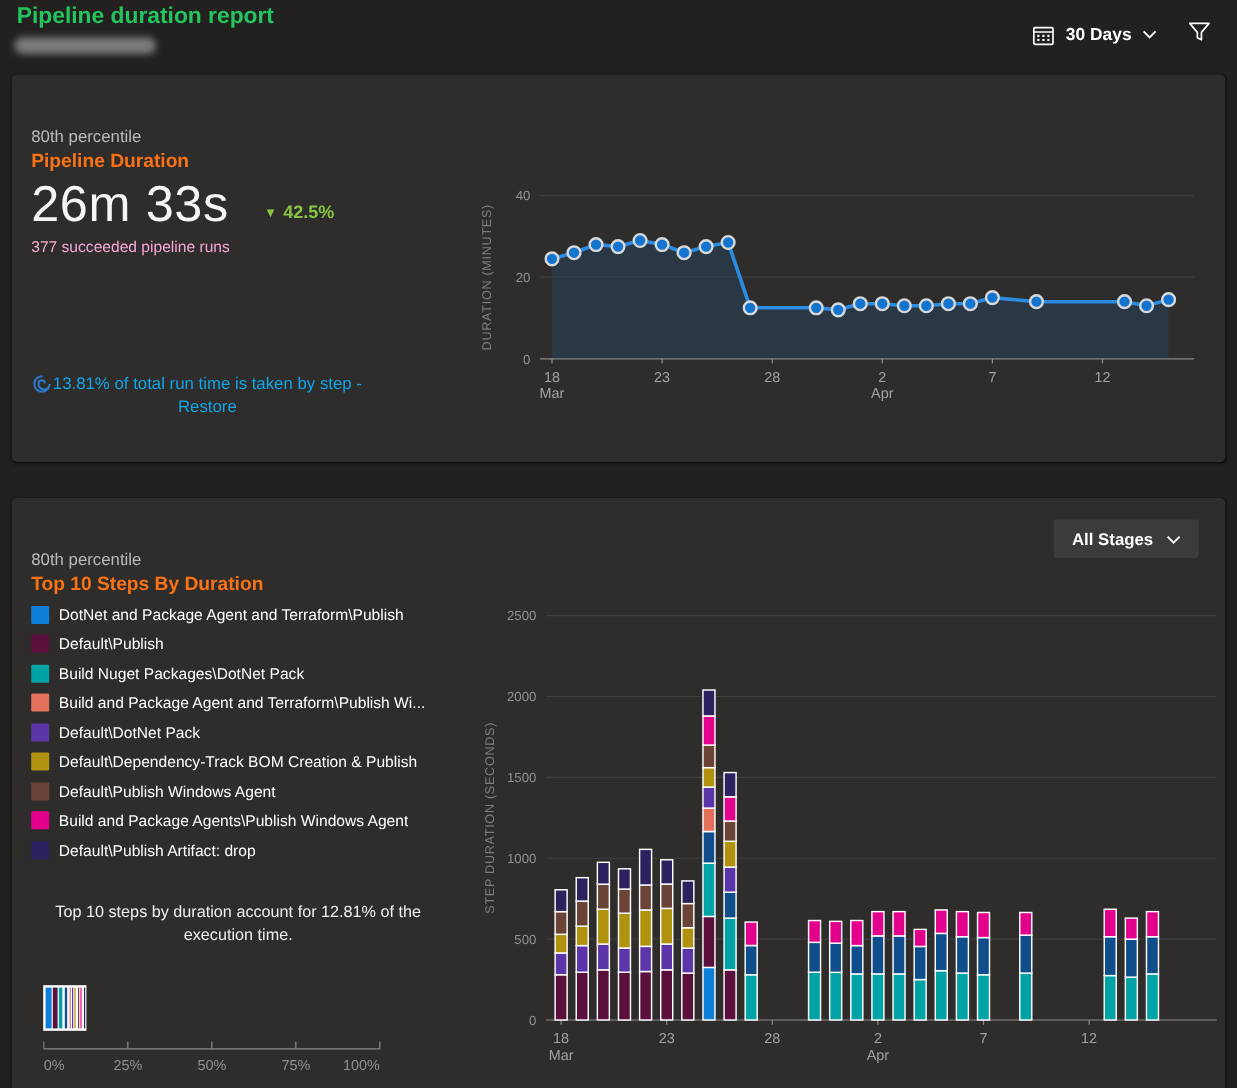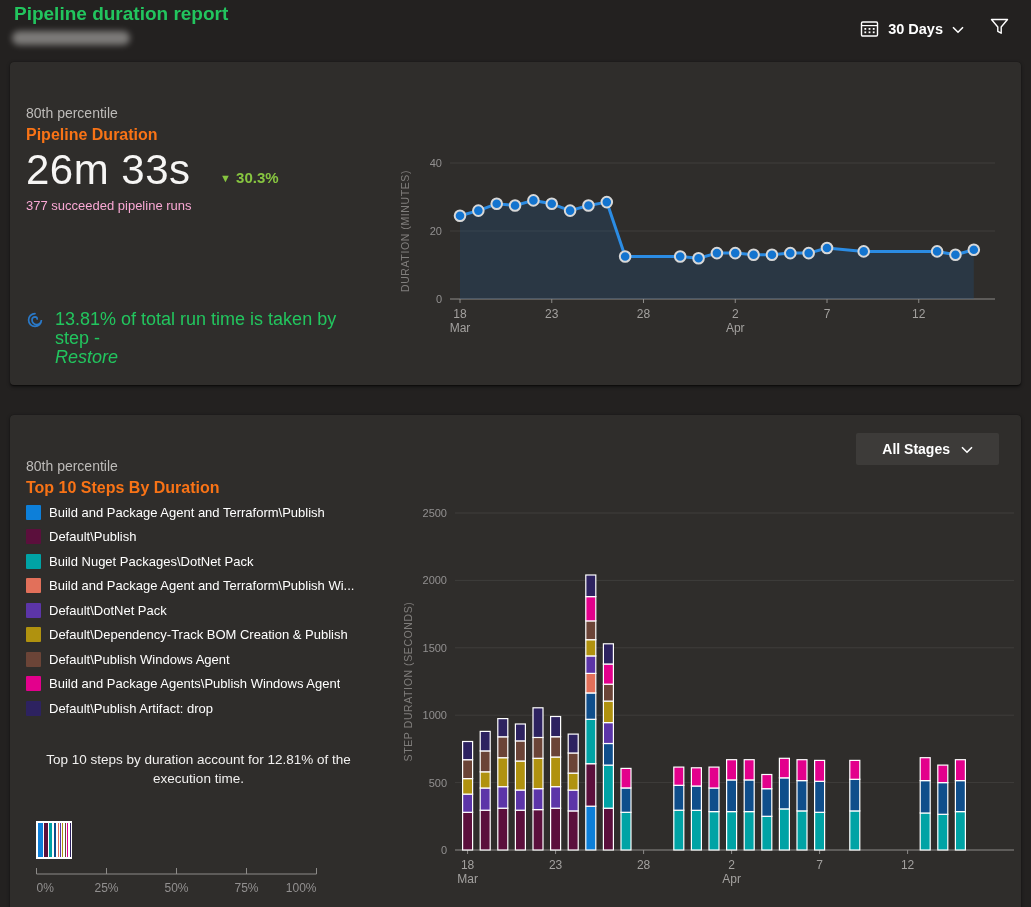--- a/index.html
+++ b/index.html
@@ -22,26 +22,26 @@
   .icon-button{cursor:pointer;display:flex;align-items:center;}
 
   .card-title{position:absolute;left:16px;top:16px;font-size:16px;font-weight:600;color:#f97316;margin-top:48px;}
   .card-sub{position:absolute;left:16px;top:43px;font-size:14px;color:#bdbbb9;}
 
   .big-metric{position:absolute;left:16px;top:84px;font-size:42px;font-weight:400;color:#f6f5f4;letter-spacing:.5px;}
   .delta{position:absolute;left:210px;top:107px;font-size:15px;font-weight:700;color:#87c540;}
   .delta .tri{font-size:11px;vertical-align:1px;margin-right:1px;}
   .runs-caption{position:absolute;left:16px;top:136px;font-size:13px;color:#f9a8d4;}
 
-  .insight{position:absolute;left:16px;top:248px;width:340px;display:flex;gap:11px;
-           font-size:18px;line-height:19px;color:#22c55e;}
-  .insight .step-name{font-style:italic;display:block;}
+  .insight{position:absolute;left:16px;top:248px;width:340px;display:flex;
+           font-size:14px;line-height:19px;color:#0ea5e9;}
+  .insight .step-name{display:block;text-align:center;}
 
   .stages-button{position:absolute;top:18px;right:22px;background:#3d3b39;border-radius:2px;
-    padding:8px 26px;display:flex;align-items:flex-start;gap:11px;color:#ffffff;
+    padding:8px 15px;display:flex;align-items:flex-start;gap:11px;color:#ffffff;
     font-size:14px;font-weight:600;cursor:pointer;}
 
   .legend{position:absolute;left:16px;top:85px;width:370px;}
   .legend-row{display:flex;align-items:center;gap:8px;height:24.5px;}
   .legend-swatch{width:15px;height:15px;flex:0 0 15px;border-radius:1px;}
   .legend-label{font-size:13px;color:#ffffff;white-space:nowrap;overflow:hidden;text-overflow:ellipsis;}
 
   .steps-summary{position:absolute;left:16px;top:335px;width:345px;font-size:13.5px;line-height:19px;color:#f1f0ef;text-align:center;}
 
   .mini-bar{position:absolute;left:26px;top:406px;width:280px;height:38px;}
@@ -91,21 +91,21 @@
   </div>
 </div>
 
 <div class="card" id="card-duration">
   <div class="card-title">Pipeline Duration</div>
   <div class="card-sub">80th percentile</div>
 
   <div class="big-metric">26m 33s</div>
   <div class="delta">
     <span class="tri">▼</span>
-    <span>30.3%</span>
+    <span>42.5%</span>
   </div>
   <div class="runs-caption">377 succeeded pipeline runs</div>
 
   <div class="insight">
     <span style="flex:0 0 18px;padding-top:1px;">
       <svg width="18" height="18" viewBox="0 0 18 18">
         <path d="M9 2.6 a6.4 6.4 0 1 0 6.4 6.4 a4.7 4.7 0 1 1 -9.4 -0.3 a3.1 3.1 0 0 1 3.1 -2.9 a2.2 2.2 0 0 1 2.1 2.2" fill="none" stroke="#2a79c8" stroke-width="1.7" stroke-linecap="round"></path>
       </svg>
     </span>
     <div>
@@ -173,21 +173,21 @@
     <span>
       <svg width="12" height="8" viewBox="0 0 12 8">
           <path d="M1 1.2 L6 6.2 L11 1.2" fill="none" stroke="#ffffff" stroke-width="1.6"></path>
         </svg>
     </span>
   </div>
 
   <div class="legend" id="steps-legend">
       <div class="legend-row">
         <span class="legend-swatch" style="background: rgb(13, 127, 217);"></span>
-        <span class="legend-label">Build and Package Agent and Terraform\Publish</span>
+        <span class="legend-label">DotNet and Package Agent and Terraform\Publish</span>
       </div>
       <div class="legend-row">
         <span class="legend-swatch" style="background: rgb(91, 15, 60);"></span>
         <span class="legend-label">Default\Publish</span>
       </div>
       <div class="legend-row">
         <span class="legend-swatch" style="background: rgb(0, 163, 165);"></span>
         <span class="legend-label">Build Nuget Packages\DotNet Pack</span>
       </div>
       <div class="legend-row">

